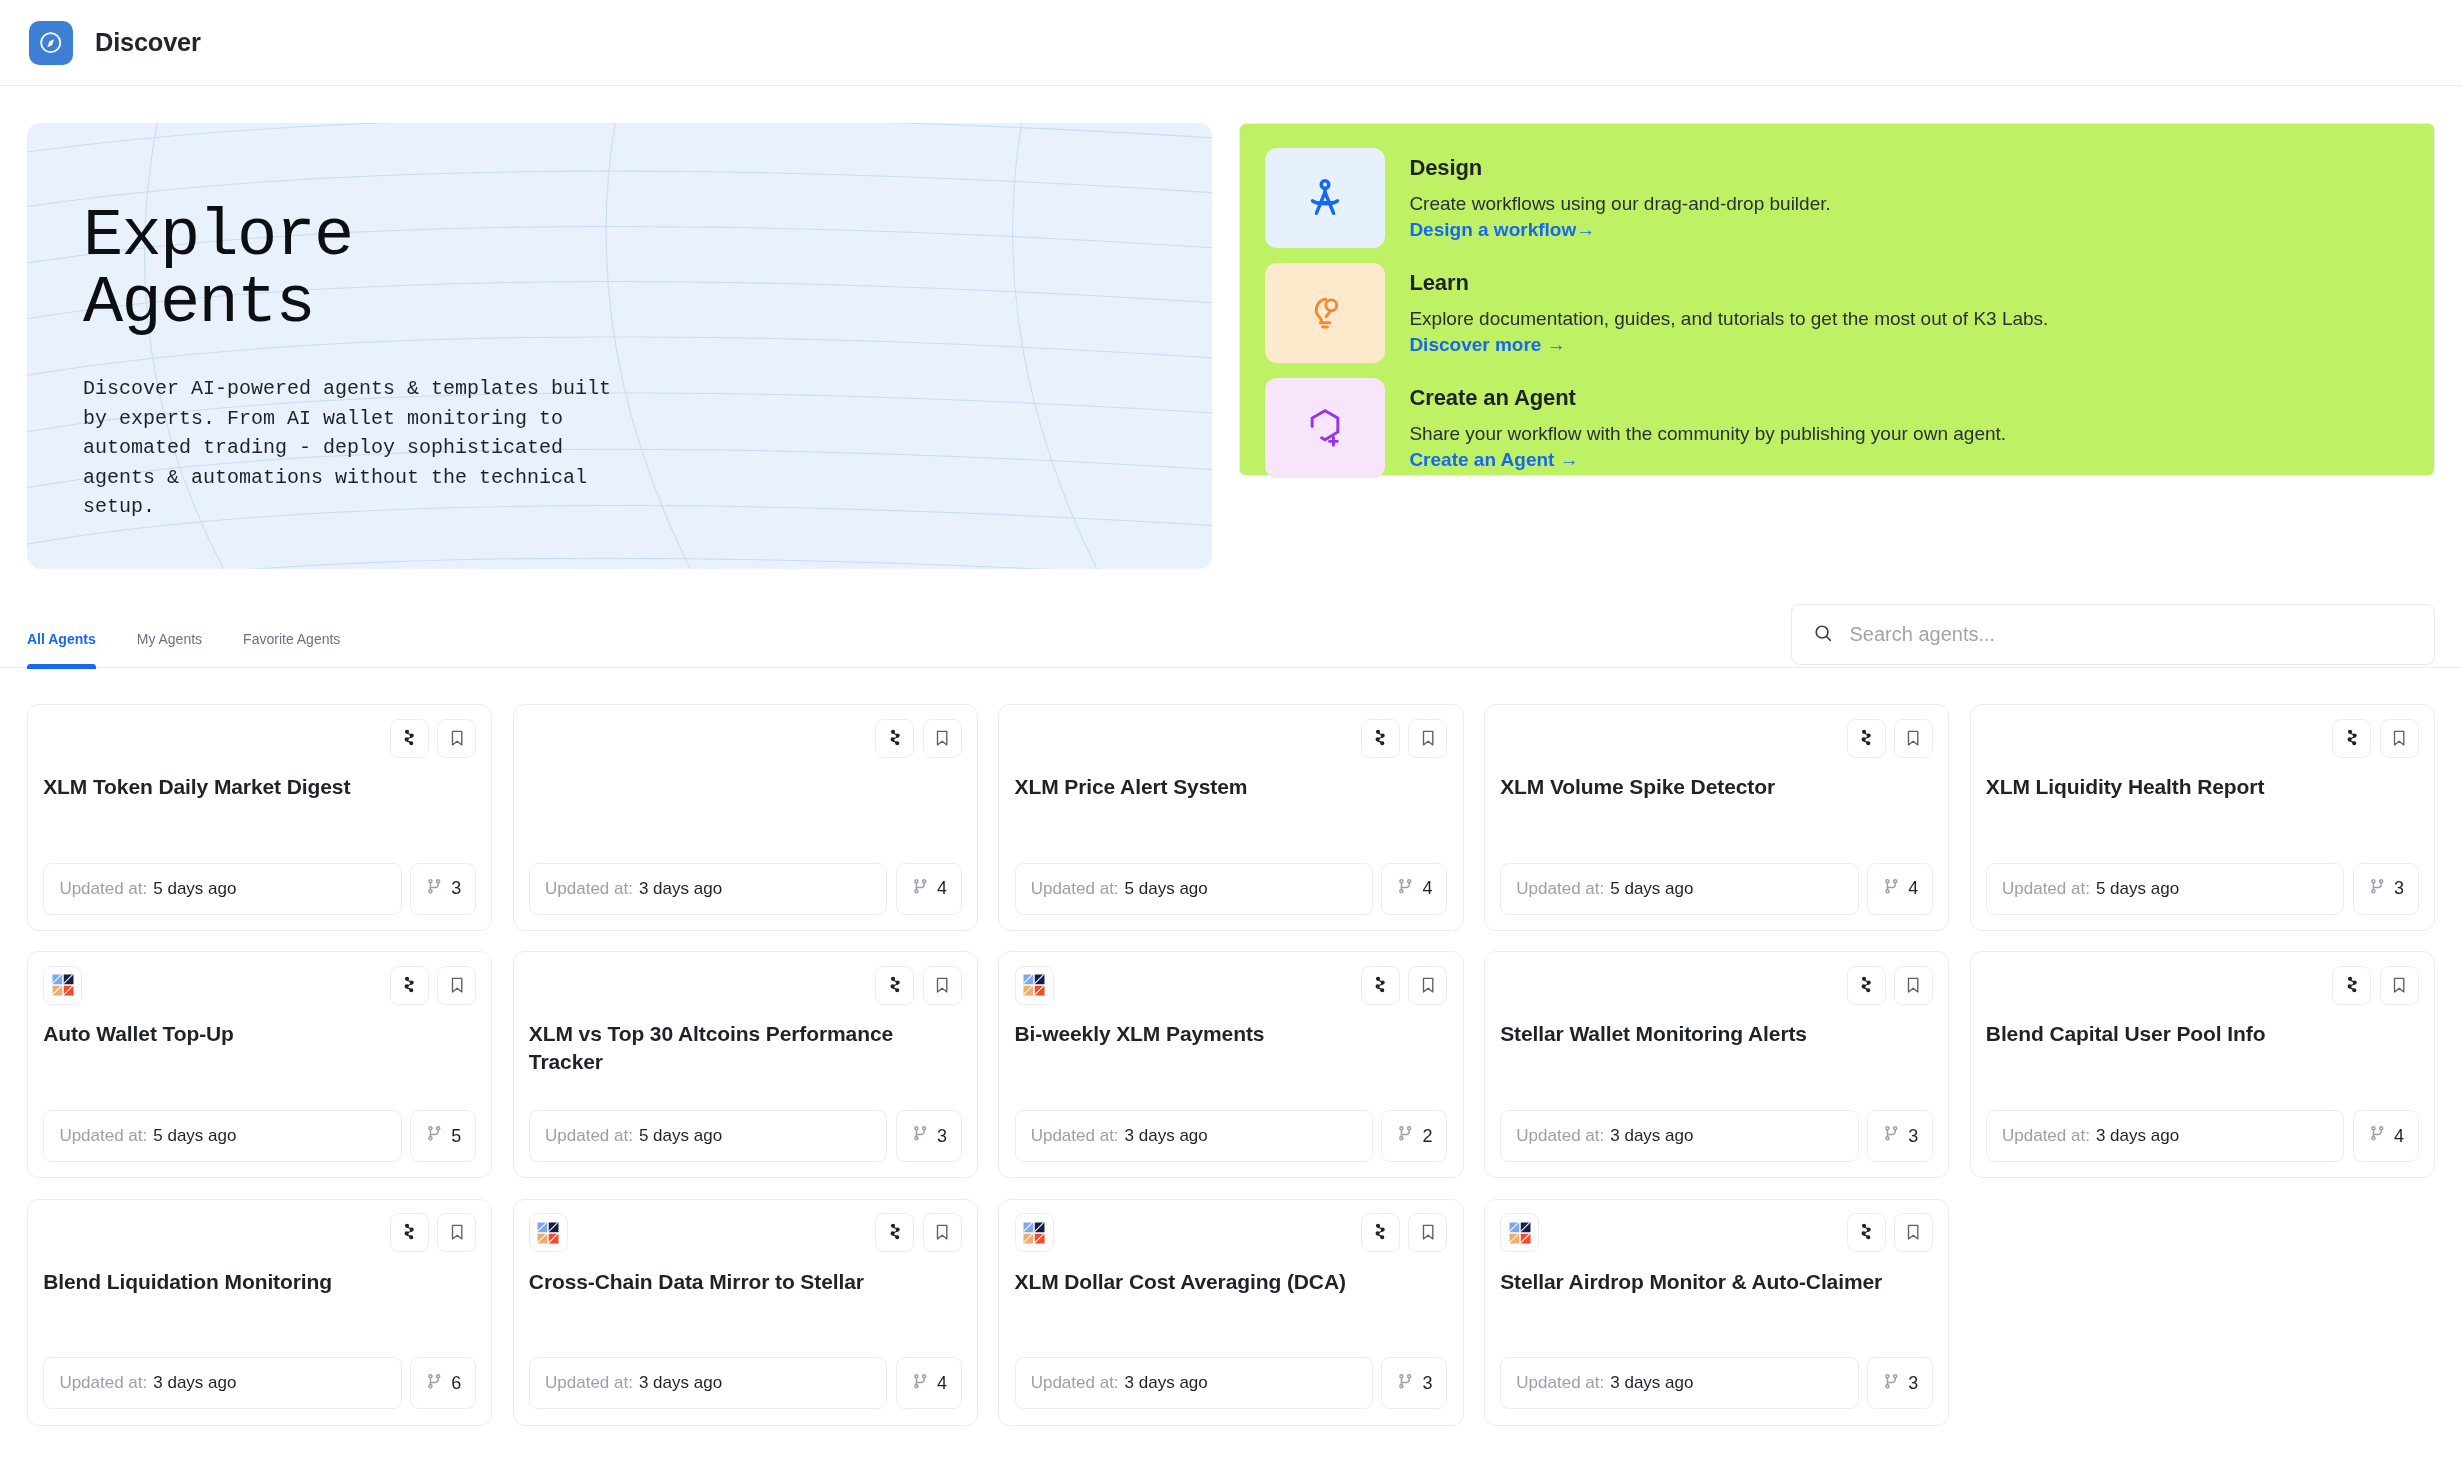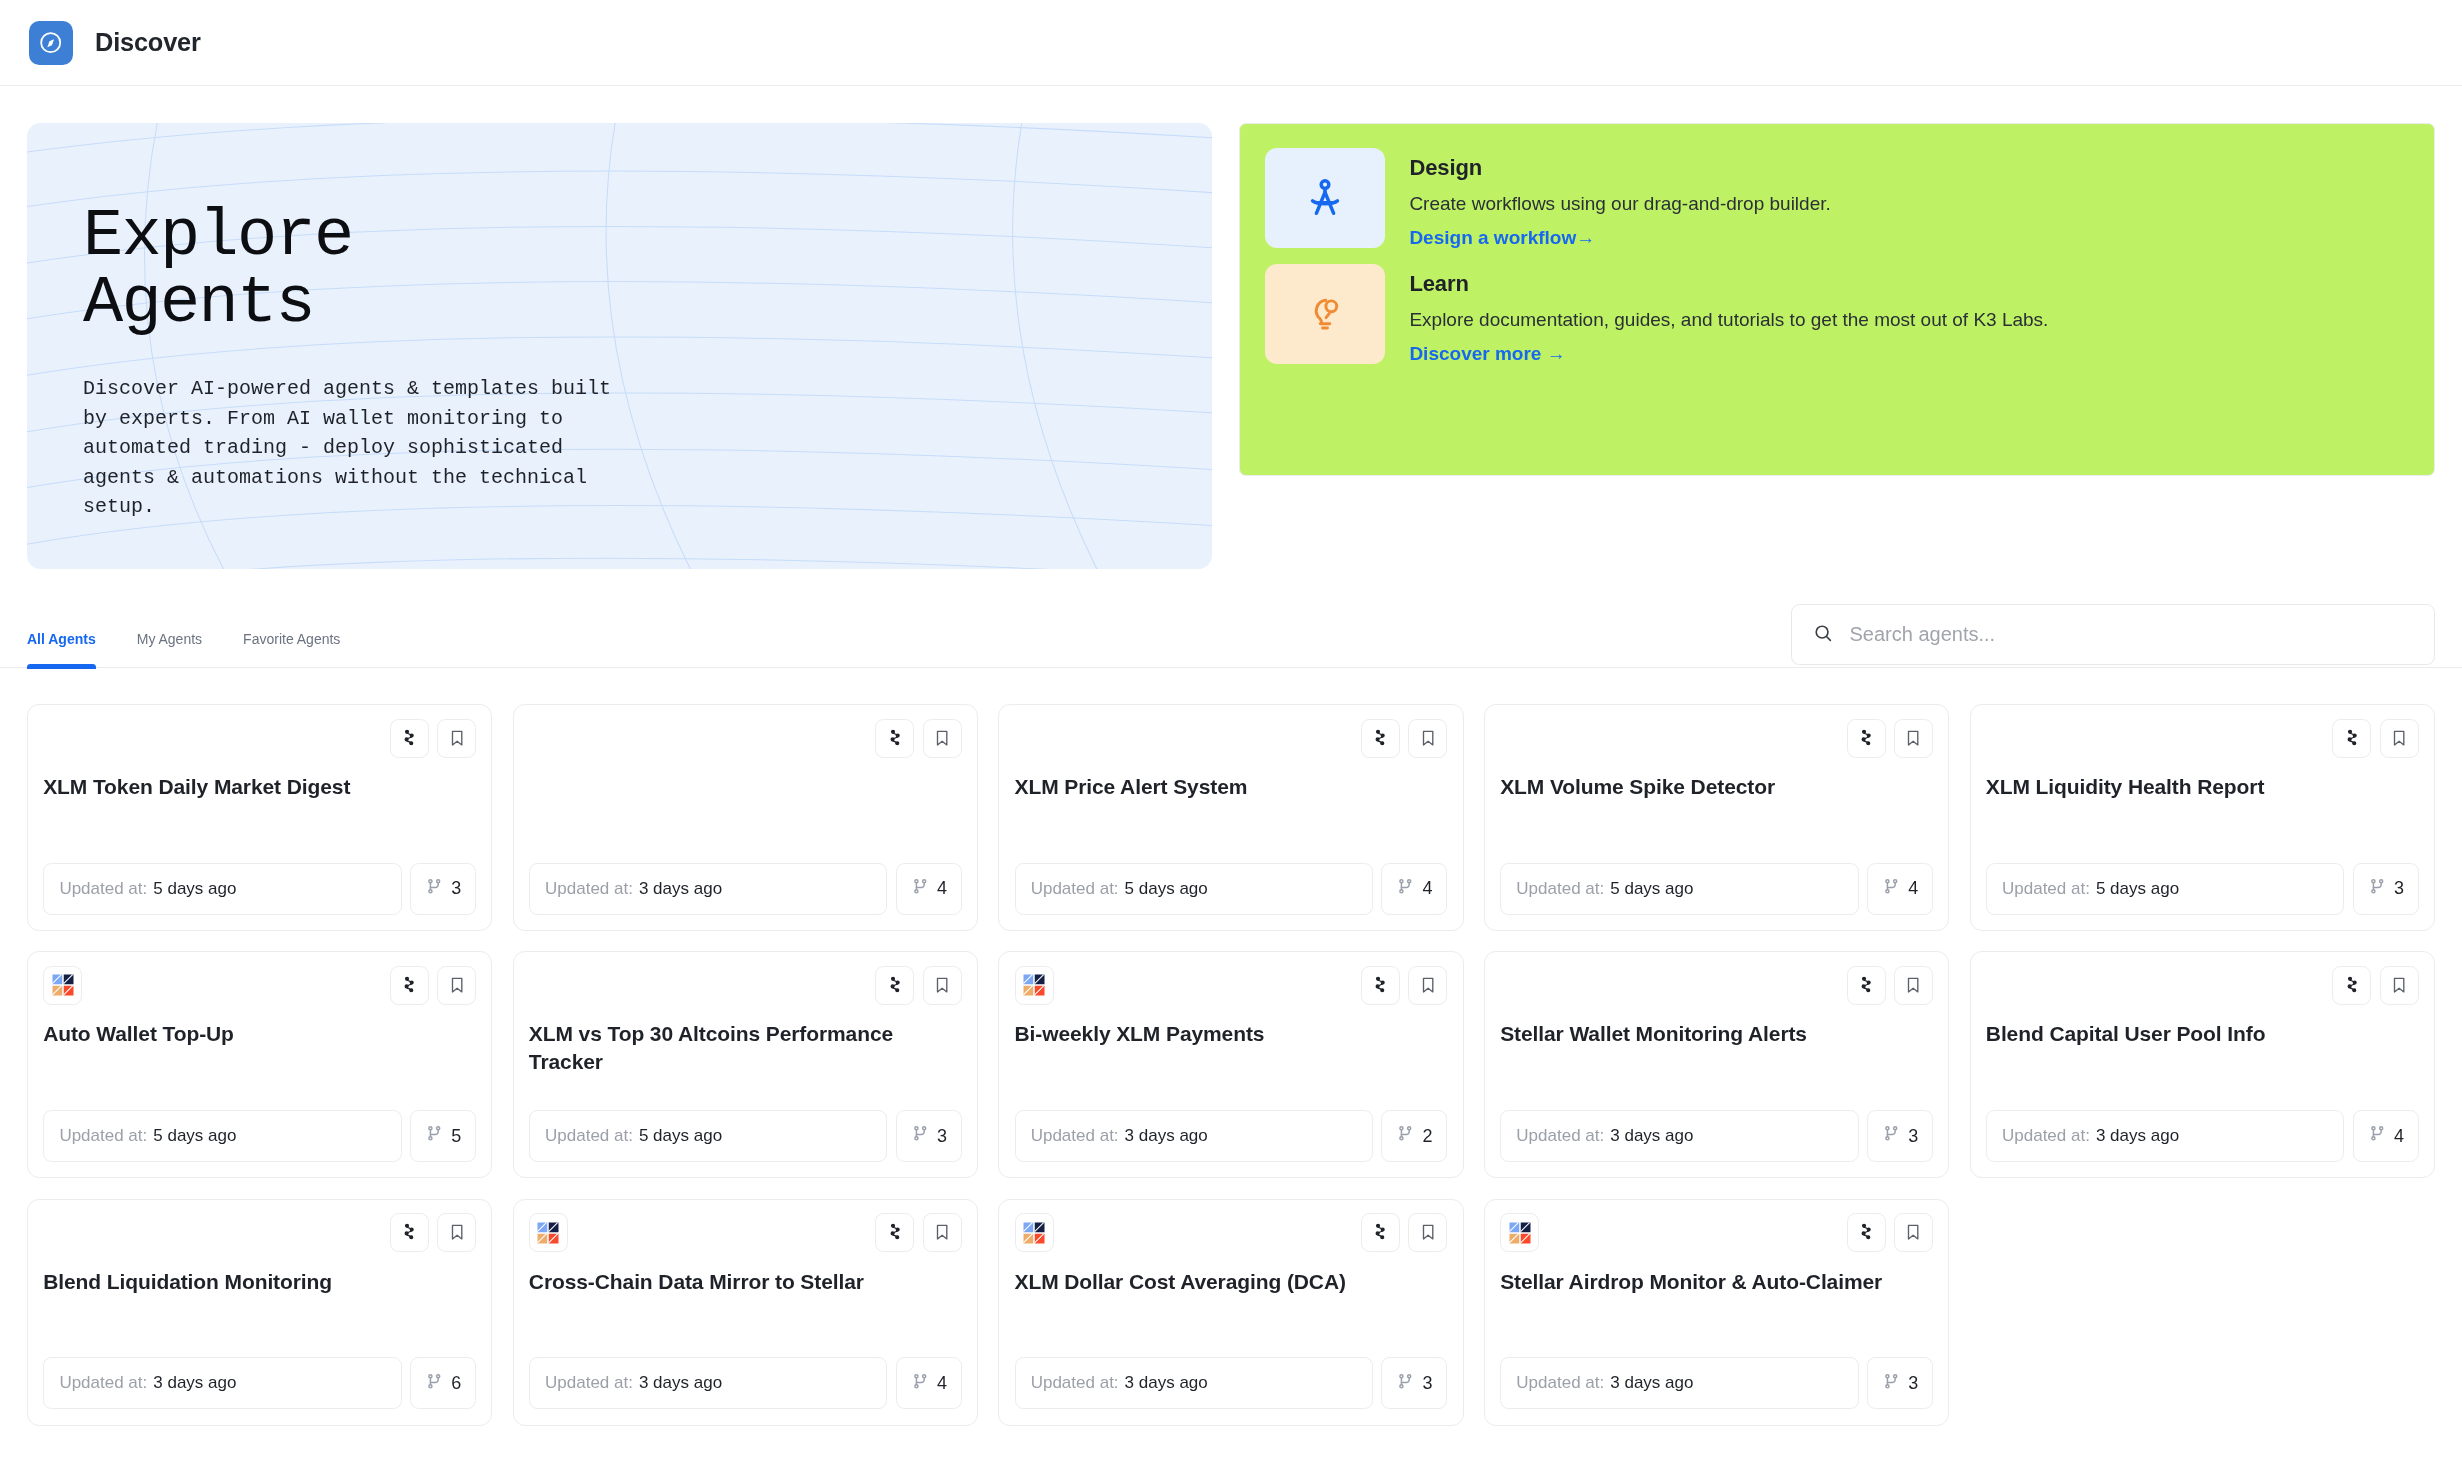--- a/index.html
+++ b/index.html
@@ -103,21 +103,21 @@
     color: #1f2329;
     letter-spacing: -0.1px;
   }
   .info-desc {
     margin-top: 12px;
     font-size: 19px;
     color: #2b2f36;
   }
   .info-link {
     display: inline-block;
-    margin-top: 12px;
+    margin-top: 4px;
     font-size: 19px;
     font-weight: 700;
     color: #1668f0;
     text-decoration: none;
     cursor: pointer;
   }
 
   
   .tabs-row {
     margin-top: 34px;
@@ -317,20 +317,33 @@
           <path d="M10.6 20h2.8"></path>
         </svg>
       </div>
       <div class="info-body">
         <div class="info-title">Learn</div>
         <div class="info-desc">Explore documentation, guides, and tutorials to get the most out of K3 Labs.</div>
         <a class="info-link">Discover more →</a>
       </div>
     </div>
 
+    <div class="info-row">
+      <div class="info-tile tile-purple">
+        <svg width="44" height="44" viewBox="0 0 24 24" fill="none" stroke="#9333ea" stroke-width="1.6" stroke-linecap="round">
+          <path d="M12 2.6l7 4v7.6l-7 4.2-7-4.2V6.6z" stroke-dasharray="26 9"></path>
+          <path d="M16.6 17.2v4.2M14.5 19.3h4.2"></path>
+        </svg>
+      </div>
+      <div class="info-body">
+        <div class="info-title">Create an Agent</div>
+        <div class="info-desc">Share your workflow with the community by publishing your own agent.</div>
+        <a class="info-link">Create an Agent →</a>
+      </div>
+    </div>
 
   </div>
 </div>
 
 <div class="tabs-row">
   <div class="tabs">
     <div class="tab active">All Agents</div>
     <div class="tab">My Agents</div>
     <div class="tab">Favorite Agents</div>
   </div>

